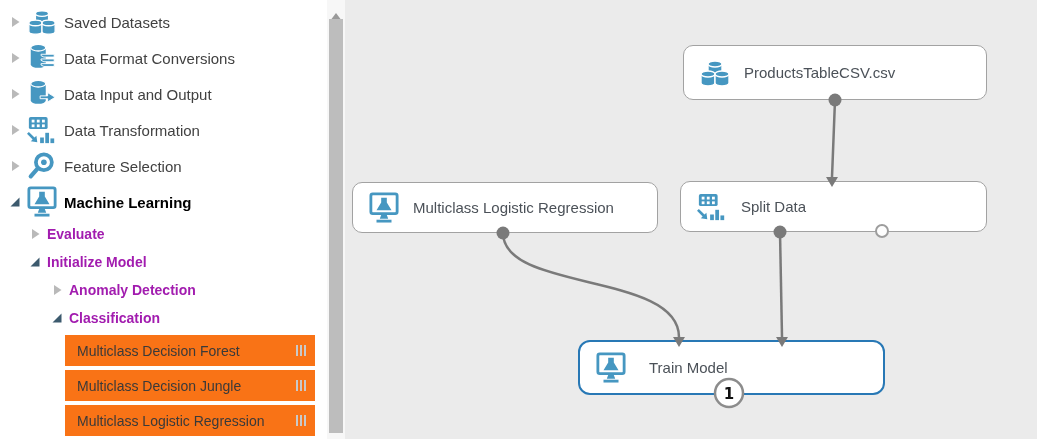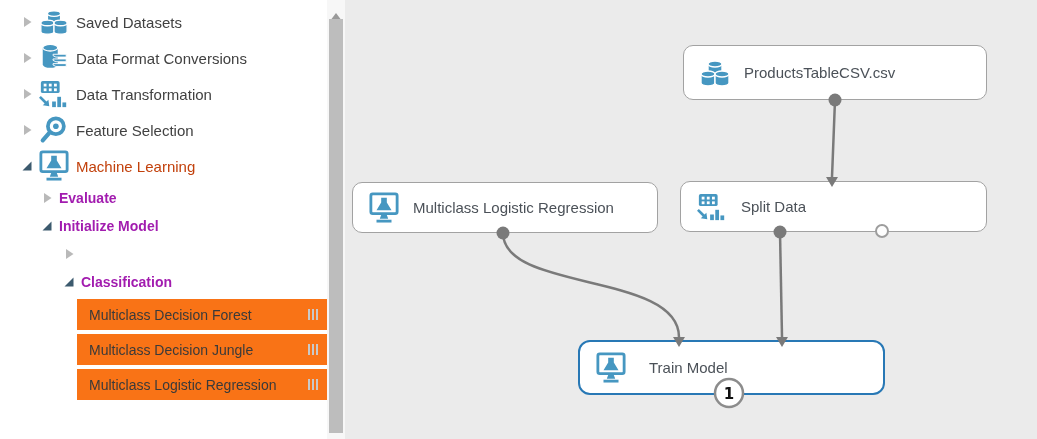--- a/index.html
+++ b/index.html
@@ -3,27 +3,27 @@
 <meta charset="utf-8">
 <style>
   * { margin:0; padding:0; box-sizing:border-box; }
   html,body { background:#fff; }
   .app {
     position:relative; width:1037px; height:439px; overflow:hidden;
     font-family:"Liberation Sans", sans-serif; background:#fff;
   }
 
   
-  .sidebar { position:absolute; left:12px; top:0; width:327px; height:439px; background:#fff; }
+  .sidebar { position:absolute; left:0; top:0; width:327px; height:439px; background:#fff; }
   .cat-row { height:36px; display:flex; align-items:center; padding-left:8px; cursor:pointer; }
   .cat-row:first-child { margin-top:4px; }
   .tri { width:14px; display:flex; justify-content:center; margin-right:5px; flex:0 0 14px; }
   .cat-icon { width:30px; height:32px; margin-right:7px; flex:0 0 30px; display:flex; align-items:center; justify-content:center; }
   .cat-label { font-size:15px; color:#414141; white-space:nowrap; }
-  .cat-label.ml { color:#c2410c; font-weight:normal; }
+  .cat-label.ml { color:#000000; font-weight:bold; }
   .sub-row { height:28px; display:flex; align-items:center; cursor:pointer; }
   .sub-row.lvl1 { padding-left:28px; }
   .sub-row.lvl2 { padding-left:50px; }
   .sub-label { font-size:14px; font-weight:bold; color:#a21caf; white-space:nowrap; }
   .module-item {
     margin:0 0 4px 65px; width:250px; height:31px; background:#f97316;
     display:flex; align-items:center; padding:0 9px 0 12px; cursor:grab;
   }
   .module-item.first { margin-top:3px; }
   .module-label { font-size:14px; color:#3a3a3a; flex:1; white-space:nowrap; }
@@ -88,20 +88,37 @@
           <g fill="#4697c1" stroke="#fff" stroke-width="1">
             <polygon points="15,12 29,12 29,15 18,15 15,13.5"></polygon>
             <polygon points="15,17 29,17 29,20 18,20 15,18.5"></polygon>
             <polygon points="15,22 29,22 29,25 18,25 15,23.5"></polygon>
           </g>
         </svg>
       </span>
       <span class="cat-label">Data Format Conversions</span>
     </div>
 
+    <div class="cat-row">
+      <span class="tri">
+        <svg width="11" height="12">
+            <polygon points="2,1 9.5,6 2,11" fill="#b9b9b9"></polygon>
+          </svg>
+      </span>
+      <span class="cat-icon">
+        <svg width="30" height="30" viewBox="0 0 32 32">
+          <path d="M4 5 v18 a8 3.5 0 0 0 16 0 v-18" fill="#4697c1"></path>
+          <ellipse cx="12" cy="5" rx="8" ry="3.5" fill="#4697c1" stroke="#fff" stroke-width="1.4"></ellipse>
+          <g stroke="#fff" stroke-width="1" fill="#4697c1">
+            <polygon points="14,18 22,18 22,14.5 30,19.5 22,24.5 22,21 14,21"></polygon>
+          </g>
+        </svg>
+      </span>
+      <span class="cat-label">Data Input and Output</span>
+    </div>
 
     <div class="cat-row">
       <span class="tri">
         <svg width="11" height="12">
             <polygon points="2,1 9.5,6 2,11" fill="#b9b9b9"></polygon>
           </svg>
       </span>
       <span class="cat-icon">
         <svg width="30" height="30" viewBox="0 0 32 32">
           <rect x="2" y="2" width="20" height="13" rx="2" fill="#4697c1"></rect>
@@ -174,20 +191,21 @@
       </span>
       <span class="sub-label">Initialize Model</span>
     </div>
 
     <div class="sub-row lvl2">
       <span class="tri">
         <svg width="11" height="12">
             <polygon points="2,1 9.5,6 2,11" fill="#b9b9b9"></polygon>
           </svg>
       </span>
+      <span class="sub-label">Anomaly Detection</span>
     </div>
 
     <div class="sub-row lvl2">
       <span class="tri">
         <svg width="12" height="12">
             <polygon points="10.5,1.5 10.5,10.5 1.5,10.5" fill="#3c5a6e"></polygon>
           </svg>
       </span>
       <span class="sub-label">Classification</span>
     </div>

